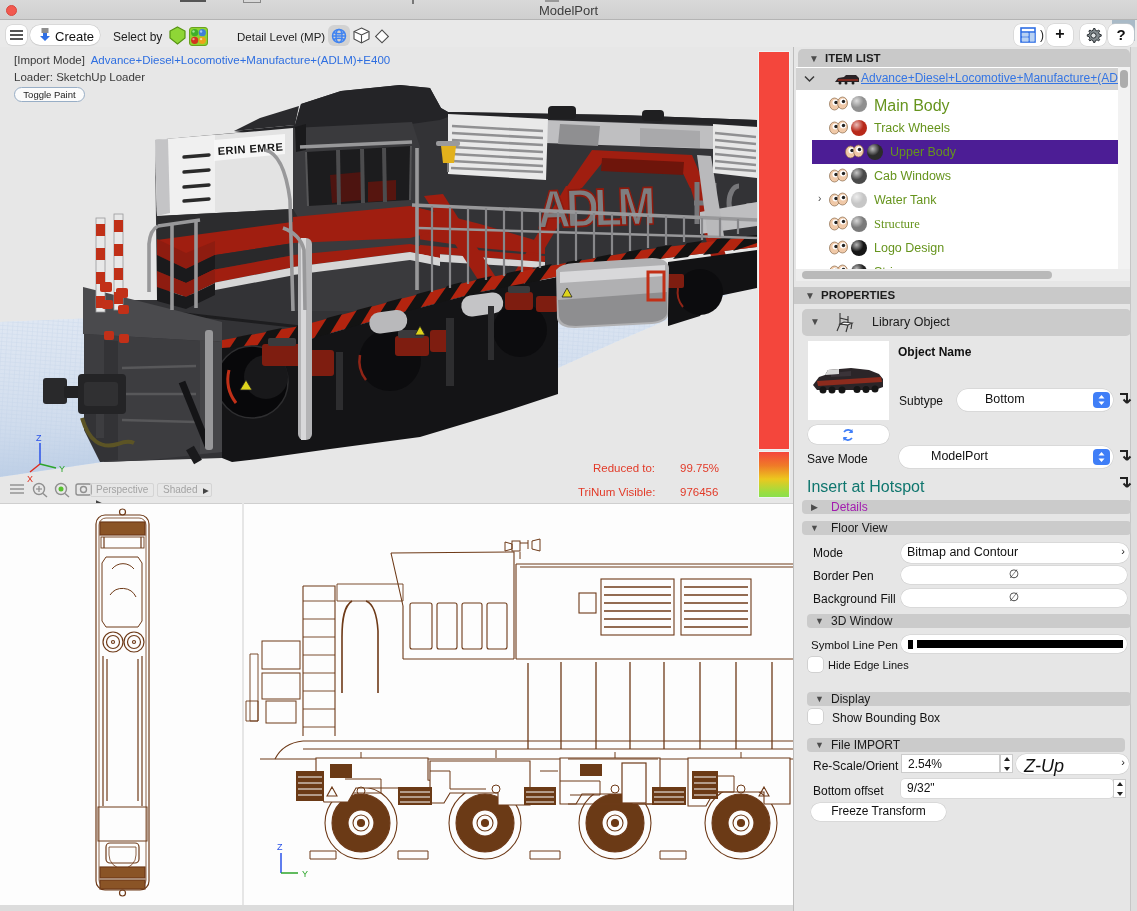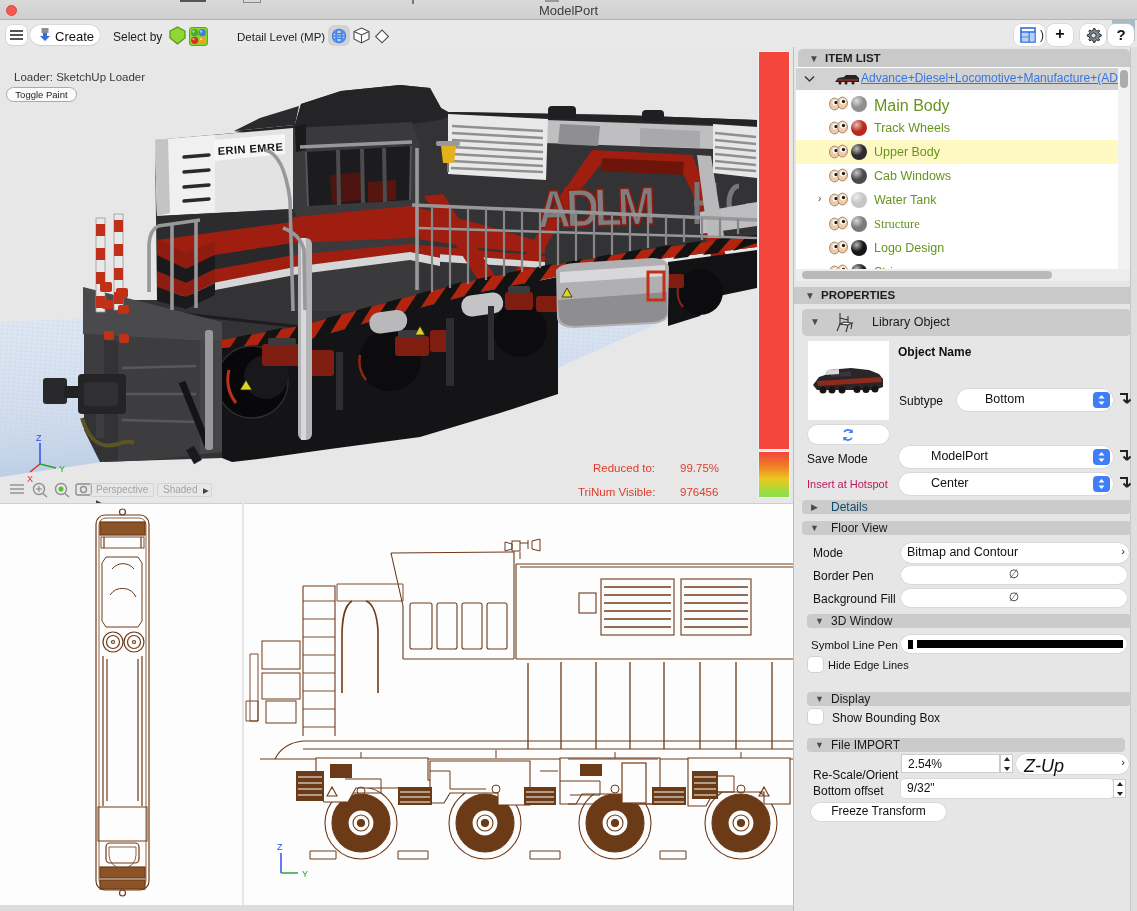--- a/index.html
+++ b/index.html
@@ -407,22 +407,23 @@
     <g font-family="Liberation Sans" font-size="9">
       <line x1="40" y1="464" x2="40" y2="443" stroke="#2a52e8" stroke-width="1.5"></line>
       <line x1="40" y1="464" x2="30" y2="472" stroke="#e02a1a" stroke-width="1.5"></line>
       <line x1="40" y1="464" x2="56" y2="468" stroke="#2ca52a" stroke-width="1.5"></line>
       <text x="36" y="441" fill="#2a52e8">Z</text>
       <text x="27" y="482" fill="#e02a1a">X</text>
       <text x="59" y="472" fill="#2ca52a">Y</text>
     </g>
   </svg>
 
+  <div class="abs" style="left:14px;top:7px;font-size:11.5px;color:#3a3a3a;">[Import Mode]&nbsp; <span style="color:#2e6ee0;">Advance+Diesel+Locomotive+Manufacture+(ADLM)+E400</span></div>
   <div class="abs" style="left:14px;top:24px;font-size:11.5px;color:#3a3a3a;">Loader: SketchUp Loader</div>
-  <div class="abs" style="left:6px;top:40px;width:71px;height:15px;background:#fbfbfb;border:1px solid #98aec6;border-radius:8px;font-size:9.5px;color:#222;text-align:center;line-height:13px;">Toggle Paint</div>
+  <div class="abs" style="left:14px;top:40px;width:71px;height:15px;background:#fbfbfb;border:1px solid #98aec6;border-radius:8px;font-size:9.5px;color:#222;text-align:center;line-height:13px;">Toggle Paint</div>
 
   <div class="abs" style="left:593px;top:415px;font-size:11.5px;color:#e23a28;">Reduced to:</div>
   <div class="abs" style="left:680px;top:415px;font-size:11.5px;color:#e23a28;">99.75%</div>
   <div class="abs" style="left:578px;top:439px;font-size:11.5px;color:#e23a28;">TriNum Visible:</div>
   <div class="abs" style="left:680px;top:439px;font-size:11.5px;color:#e23a28;">976456</div>
 
   <div class="abs" style="left:759px;top:5px;width:30px;height:397px;background:#f4463c;box-shadow:0 0 0 1px #eef3f3;"></div>
   <div class="abs" style="left:759px;top:405px;width:30px;height:45px;background:linear-gradient(#f4463c,#ef7a28 30%,#ecc81e 60%,#9ade42 90%,#8adf4e);box-shadow:0 0 0 1px #eef3f3;"></div>
 
   <svg class="abs" style="left:8px;top:434px;" width="210" height="18">
@@ -674,21 +675,21 @@
             <ellipse cx="5.5" cy="8" rx="5" ry="6" fill="#f0c9a8" stroke="#8a6a4a" stroke-width="0.7"></ellipse>
             <circle cx="6.5" cy="6.5" r="3" fill="#fff"></circle>
             <circle cx="7" cy="6.5" r="1.7" fill="#222"></circle>
             <ellipse cx="13.5" cy="7" rx="5" ry="6" fill="#f0c9a8" stroke="#8a6a4a" stroke-width="0.7"></ellipse>
             <circle cx="14" cy="5.5" r="3" fill="#fff"></circle>
             <circle cx="14.5" cy="5.5" r="1.7" fill="#222"></circle>
           </svg>
           <span style="position:absolute;left:55px;top:3.5px;width:16px;height:16px;border-radius:50%;background:radial-gradient(circle at 35% 30%, #ffffffb0, transparent 45%), #b8291a;"></span>
           <span style="position:absolute;left:78px;top:4.5px;font-size:12.5px;color:#66941d;">Track Wheels</span>
         </div>
-        <div class="abs" style="left:0px;top:73px;width:322px;height:24px;background:#fef9c3;overflow:hidden;">
+        <div class="abs" style="left:16px;top:73px;width:322px;height:24px;background:#4c1d95;overflow:hidden;">
           <svg style="position:absolute;left:33px;top:4px;" width="19" height="15">
             <ellipse cx="5.5" cy="8" rx="5" ry="6" fill="#f0c9a8" stroke="#8a6a4a" stroke-width="0.7"></ellipse>
             <circle cx="6.5" cy="6.5" r="3" fill="#fff"></circle>
             <circle cx="7" cy="6.5" r="1.7" fill="#222"></circle>
             <ellipse cx="13.5" cy="7" rx="5" ry="6" fill="#f0c9a8" stroke="#8a6a4a" stroke-width="0.7"></ellipse>
             <circle cx="14" cy="5.5" r="3" fill="#fff"></circle>
             <circle cx="14.5" cy="5.5" r="1.7" fill="#222"></circle>
           </svg>
           <span style="position:absolute;left:55px;top:3.5px;width:16px;height:16px;border-radius:50%;background:radial-gradient(circle at 35% 30%, #ffffffb0, transparent 45%), #2b2b2b;"></span>
           <span style="position:absolute;left:78px;top:4.5px;font-size:12.5px;color:#66941d;">Upper Body</span>
@@ -829,36 +830,28 @@
     <div class="abs" style="right:3px;top:3px;width:17px;height:16px;background:#3f7ef7;border-radius:4px;">
       <svg width="17" height="16">
           <path d="M8.5 3 L11.5 6.5 H5.5 Z M8.5 13 L5.5 9.5 H11.5 Z" fill="#fff"></path>
         </svg>
     </div>
   </div>
   <svg class="abs" style="left:324px;top:402px;" width="14" height="17">
       <path d="M2 2 H9 V11 M9 11 L5.5 7.5 M9 11 L12.5 7.5" stroke="#222" stroke-width="2" fill="none"></path>
     </svg>
 
-  <div class="abs" style="left:13px;top:431px;font-size:11px;color:#be185d;">Insert at Hotspot</div>
-  <div class="abs" style="left:105px;top:426px;width:214px;height:22px;background:#fff;border-radius:11px;box-shadow:0 0 0 0.5px #ccc;">
-    <span style="position:absolute;left:32px;top:3px;font-size:12.5px;color:#111;">Center</span>
-    <div class="abs" style="right:3px;top:3px;width:17px;height:16px;background:#3f7ef7;border-radius:4px;">
-      <svg width="17" height="16">
-          <path d="M8.5 3 L11.5 6.5 H5.5 Z M8.5 13 L5.5 9.5 H11.5 Z" fill="#fff"></path>
-        </svg>
-    </div>
-  </div>
+  <div class="abs" style="left:13px;top:431px;font-size:16px;color:#0f766e;">Insert at Hotspot</div>
   <svg class="abs" style="left:324px;top:429px;" width="14" height="17">
       <path d="M2 2 H9 V11 M9 11 L5.5 7.5 M9 11 L12.5 7.5" stroke="#222" stroke-width="2" fill="none"></path>
     </svg>
 
   <div class="abs" style="left:8px;top:453px;width:329px;height:14px;background:#cbcbcb;border-radius:4px;">
     <span style="position:absolute;left:9px;top:2px;font-size:9px;color:#4c4c4c;">▶</span>
-    <span style="position:absolute;left:29px;top:0px;font-size:12px;color:#0c4a6e;">Details</span>
+    <span style="position:absolute;left:29px;top:0px;font-size:12px;color:#a21caf;">Details</span>
   </div>
 
   <div class="abs" style="left:8px;top:474px;width:329px;height:14px;background:#cbcbcb;border-radius:4px;">
     <span style="position:absolute;left:8px;top:2px;font-size:9px;color:#4c4c4c;">▼</span>
     <span style="position:absolute;left:29px;top:0px;font-size:12px;color:#1a1a1a;">Floor View</span>
   </div>
   <div class="abs" style="left:19px;top:499px;font-size:12px;color:#111;">Mode</div>
   <div class="abs" style="left:107px;top:496px;width:228px;height:20px;background:#fff;border-radius:10px;box-shadow:0 0 0 0.5px #ccc;">
     <span style="position:absolute;left:6px;top:2px;font-size:12.5px;color:#111;">Bitmap and Contour</span>
     <span style="position:absolute;right:4px;top:2px;font-size:11px;color:#222;">›</span>
@@ -884,21 +877,21 @@
     <span style="position:absolute;left:8px;top:2px;font-size:9px;color:#4c4c4c;">▼</span>
     <span style="position:absolute;left:24px;top:0px;font-size:12px;color:#1a1a1a;">Display</span>
   </div>
   <div class="abs" style="left:14px;top:662px;width:15px;height:15px;background:#fff;border-radius:4px;box-shadow:0 0 0 0.5px #bbb;"></div>
   <div class="abs" style="left:38px;top:664px;font-size:12px;color:#111;">Show Bounding Box</div>
 
   <div class="abs" style="left:13px;top:691px;width:318px;height:14px;background:#cbcbcb;border-radius:4px;">
     <span style="position:absolute;left:8px;top:2px;font-size:9px;color:#4c4c4c;">▼</span>
     <span style="position:absolute;left:24px;top:0px;font-size:12px;color:#1a1a1a;">File IMPORT</span>
   </div>
-  <div class="abs" style="left:19px;top:712px;font-size:12px;color:#111;margin-top:9px;">Re-Scale/Orient</div>
+  <div class="abs" style="left:19px;top:712px;font-size:12px;color:#111;">Re-Scale/Orient</div>
   <div class="abs" style="left:107px;top:707px;width:99px;height:19px;background:#fff;border:0.5px solid #ccc;font-size:12px;color:#111;line-height:18px;padding-left:6px;">2.54%</div>
   <div class="abs" style="left:206px;top:707px;width:13px;height:19px;background:#fff;border:0.5px solid #ccc;">
     <svg width="12" height="18">
         <path d="M6 2 L9 6 H3 Z M6 16 L3 12 H9 Z" fill="#222"></path>
       </svg>
   </div>
   <div class="abs" style="left:222px;top:707px;width:113px;height:20px;background:#fff;border-radius:10px;box-shadow:0 0 0 0.5px #ccc;">
     <span style="position:absolute;left:8px;top:2px;font-size:18px;color:#111;font-style:italic;">Z-Up</span>
     <span style="position:absolute;right:4px;top:2px;font-size:11px;color:#222;">›</span>
   </div>

